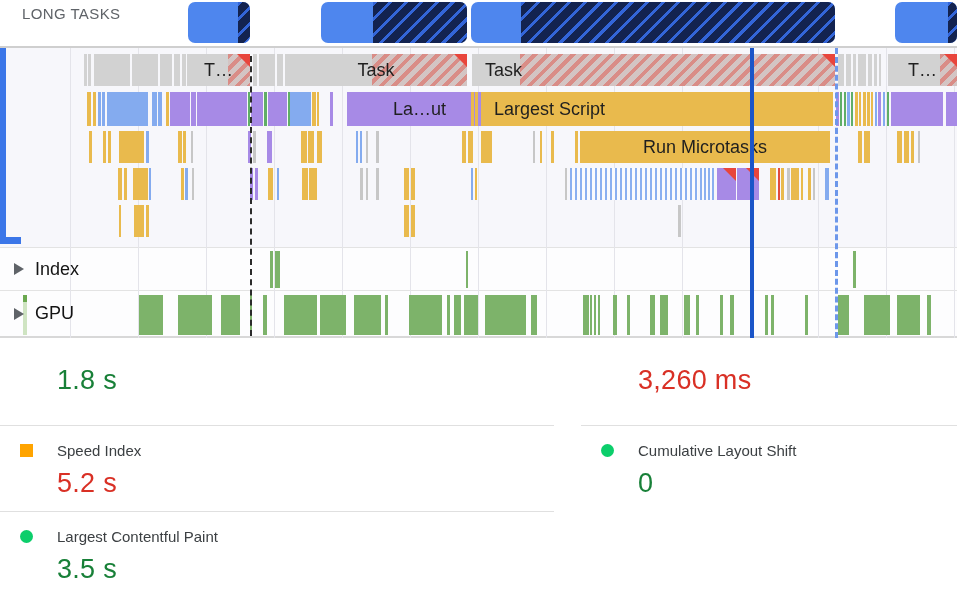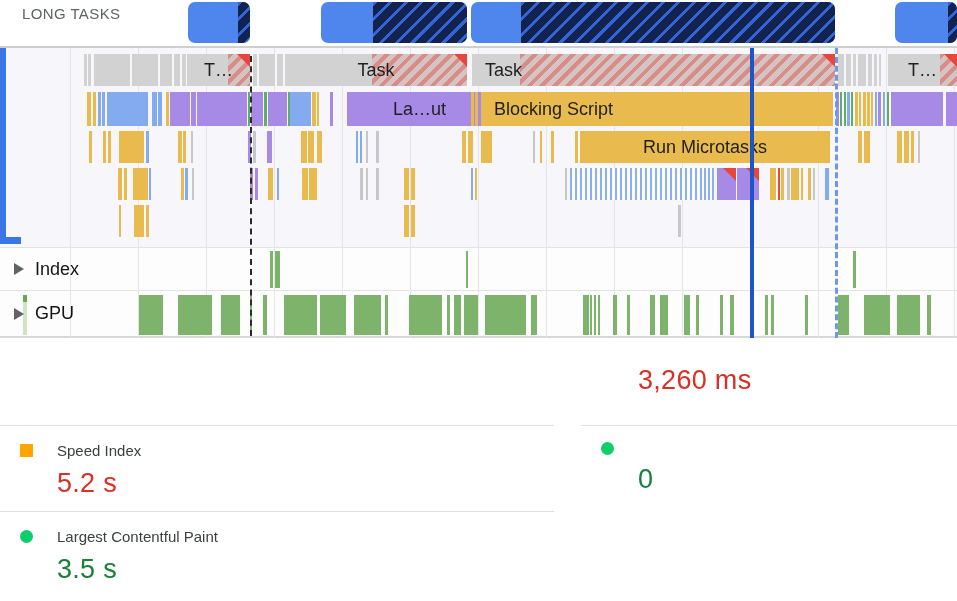--- a/index.html
+++ b/index.html
@@ -149,21 +149,21 @@
         <div class="fbar" style="left: 290px; width: 21px; background: rgb(132, 171, 239);"></div>
         <div class="fbar" style="left: 312px; width: 4px; background: rgb(233, 186, 77);"></div>
         <div class="fbar" style="left: 317px; width: 2px; background: rgb(233, 186, 77);"></div>
         <div class="fbar" style="left: 330px; width: 3px; background: rgb(167, 138, 230);"></div>
         <div class="fbar ac" style="left: 347px; width: 145px; background: rgb(167, 138, 230);">
           <span class="lbl">La…ut</span>
         </div>
         <div class="fbar" style="left: 471px; width: 3px; background: rgb(233, 186, 77);"></div>
         <div class="fbar" style="left: 475px; width: 3px; background: rgb(233, 186, 77);"></div>
         <div class="fbar al" style="left: 481px; width: 352px; background: rgb(233, 186, 77);">
-          <span class="lbl">Blocking Script</span>
+          <span class="lbl">Largest Script</span>
         </div>
         <div class="fbar" style="left: 836px; width: 3px; background: rgb(167, 138, 230);"></div>
         <div class="fbar" style="left: 840px; width: 2px; background: rgb(95, 174, 103);"></div>
         <div class="fbar" style="left: 844px; width: 2px; background: rgb(95, 174, 103);"></div>
         <div class="fbar" style="left: 847px; width: 3px; background: rgb(132, 171, 239);"></div>
         <div class="fbar" style="left: 851px; width: 2px; background: rgb(95, 174, 103);"></div>
         <div class="fbar" style="left: 855px; width: 3px; background: rgb(233, 186, 77);"></div>
         <div class="fbar" style="left: 859px; width: 2px; background: rgb(233, 186, 77);"></div>
         <div class="fbar" style="left: 863px; width: 3px; background: rgb(233, 186, 77);"></div>
         <div class="fbar" style="left: 867px; width: 3px; background: rgb(233, 186, 77);"></div>
@@ -333,20 +333,21 @@
     <div class="gridline" style="left: 886px;"></div>
     <div class="gridline" style="left: 954px;"></div>
     <div class="marker m-dblack" style="left: 250px; top: 8px; height: 280px;"></div>
     <div class="marker m-sblue" style="left: 750px; top: 0px; height: 290px;"></div>
     <div class="marker m-dblue" style="left: 835px; top: 0px; height: 290px;"></div>
   </div>
 
 <div class="metrics">
   <div class="mcol mcol-left" id="mcol-left">
       <div class="metric bordered">
+        <div class="m-value good">1.8 s</div>
       </div>
       <div class="metric bordered">
         <div class="metric-head">
           <div class="m-icon square"></div>
           <div class="m-label">Speed Index</div>
         </div>
         <div class="m-value bad">5.2 s</div>
       </div>
       <div class="metric">
         <div class="metric-head">
@@ -356,17 +357,18 @@
         <div class="m-value good">3.5 s</div>
       </div>
     </div>
   <div class="mcol mcol-right" id="mcol-right">
       <div class="metric bordered">
         <div class="m-value bad">3,260 ms</div>
       </div>
       <div class="metric">
         <div class="metric-head">
           <div class="m-icon circle"></div>
+          <div class="m-label">Cumulative Layout Shift</div>
         </div>
         <div class="m-value good">0</div>
       </div>
     </div>
 </div>
 
 </body></html>

